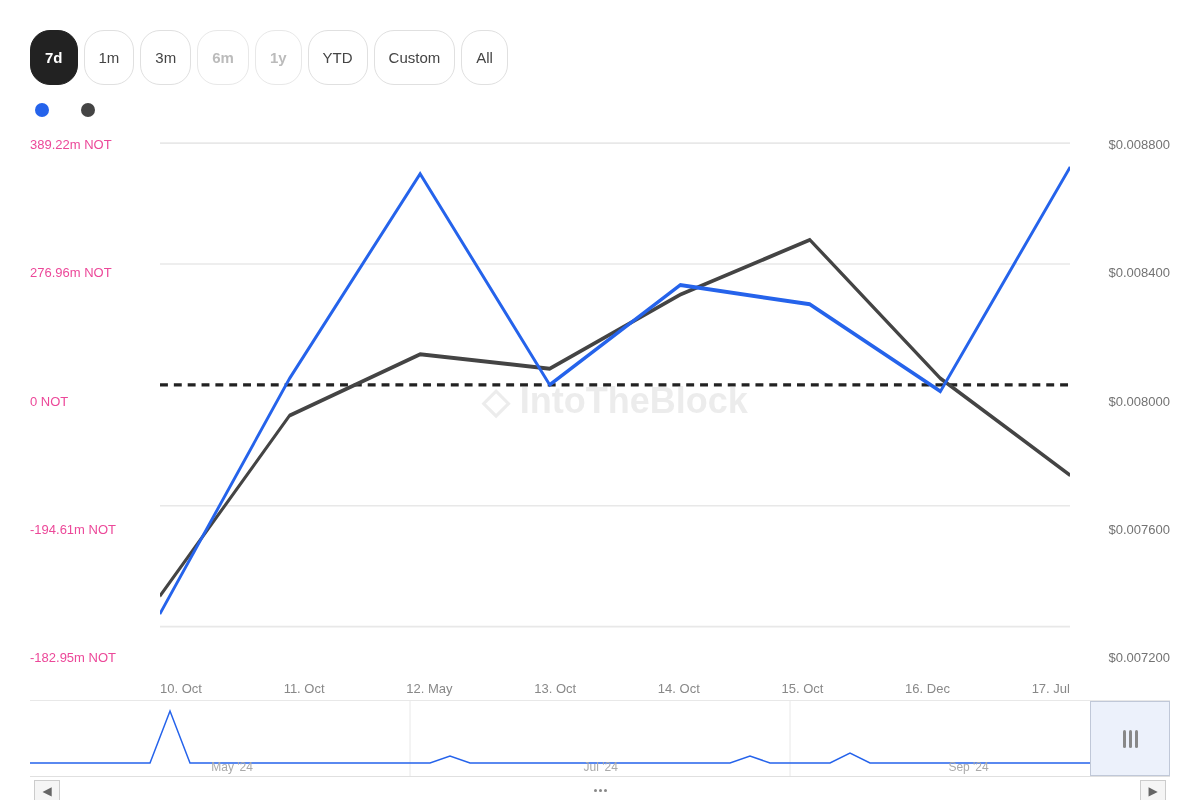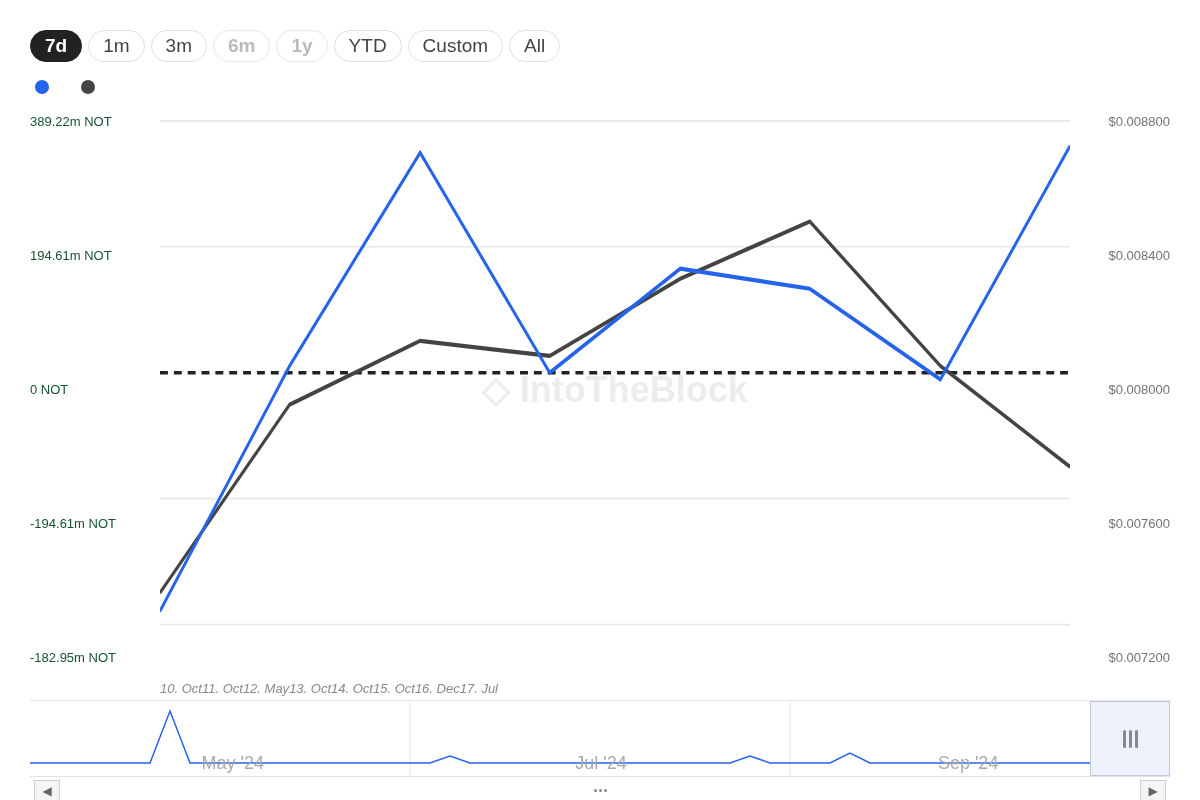--- a/index.html
+++ b/index.html
@@ -22,26 +22,26 @@
     
     .time-range {
       display: flex;
       align-items: center;
       gap: 6px;
       margin-bottom: 18px;
       padding-top: 10px;
     }
 
     .time-btn {
-      padding: 4px 14px;
+      padding: 18px 14px;
       border-radius: 20px;
       border: 1px solid #e0e0e0;
       background: #fff;
       cursor: pointer;
-      font-size: 19px;
+      font-size: 15px;
       font-weight: 500;
       color: #444;
     }
 
     .time-btn.active {
       background: #222;
       color: #fff;
       border-color: #222;
       font-weight: 700;
     }
@@ -85,21 +85,21 @@
       display: flex;
     }
 
     .y-axis-left {
       width: 130px;
       display: flex;
       flex-direction: column;
       justify-content: space-between;
       padding: 10px 0;
       font-size: 13px;
-      color: #14532d;
+      color: #ec4899;
     }
 
     .y-axis-right {
       width: 100px;
       display: flex;
       flex-direction: column;
       justify-content: space-between;
       padding: 10px 0;
       font-size: 13px;
       color: #737373;
@@ -113,26 +113,25 @@
     }
 
     .chart-svg {
       width: 100%;
       height: 100%;
     }
 
     
     .x-axis {
       display: flex;
-      justify-content: flex-start;
+      justify-content: space-between;
       padding: 6px 0 0 130px;
       padding-right: 100px;
       font-size: 13px;
       color: #888;
-      font-style: italic;
     }
 
     
     .watermark {
       position: absolute;
       top: 50%;
       left: 50%;
       transform: translate(-50%, -50%);
       font-size: 36px;
       font-weight: 700;
@@ -231,21 +230,21 @@
       border-radius: 50%;
     }
 
     .mini-labels {
       position: absolute;
       bottom: 2px;
       left: 0;
       right: 0;
       display: flex;
       justify-content: space-around;
-      font-size: 18px;
+      font-size: 12px;
       color: #aaa;
       padding: 0 20px;
       gap: 8px;
     }
   </style>
 </head>
 <body>
 
 <div class="container">
 
@@ -268,21 +267,21 @@
     <div class="legend-item">
       <div class="legend-dot dark"></div>
       <span></span>
     </div>
   </div>
 
   <div class="main-chart">
 
     <div class="y-axis-left">
     <div>389.22m NOT</div>
-        <div>194.61m NOT</div>
+        <div>276.96m NOT</div>
         <div>0 NOT</div>
         <div>-194.61m NOT</div>
         <div>-182.95m NOT</div>
       </div>
 
     <div class="chart-area">
       
       <div class="watermark">◇ IntoTheBlock</div>
 
       <svg class="chart-svg" viewBox="0 0 920 340" preserveAspectRatio="none">

